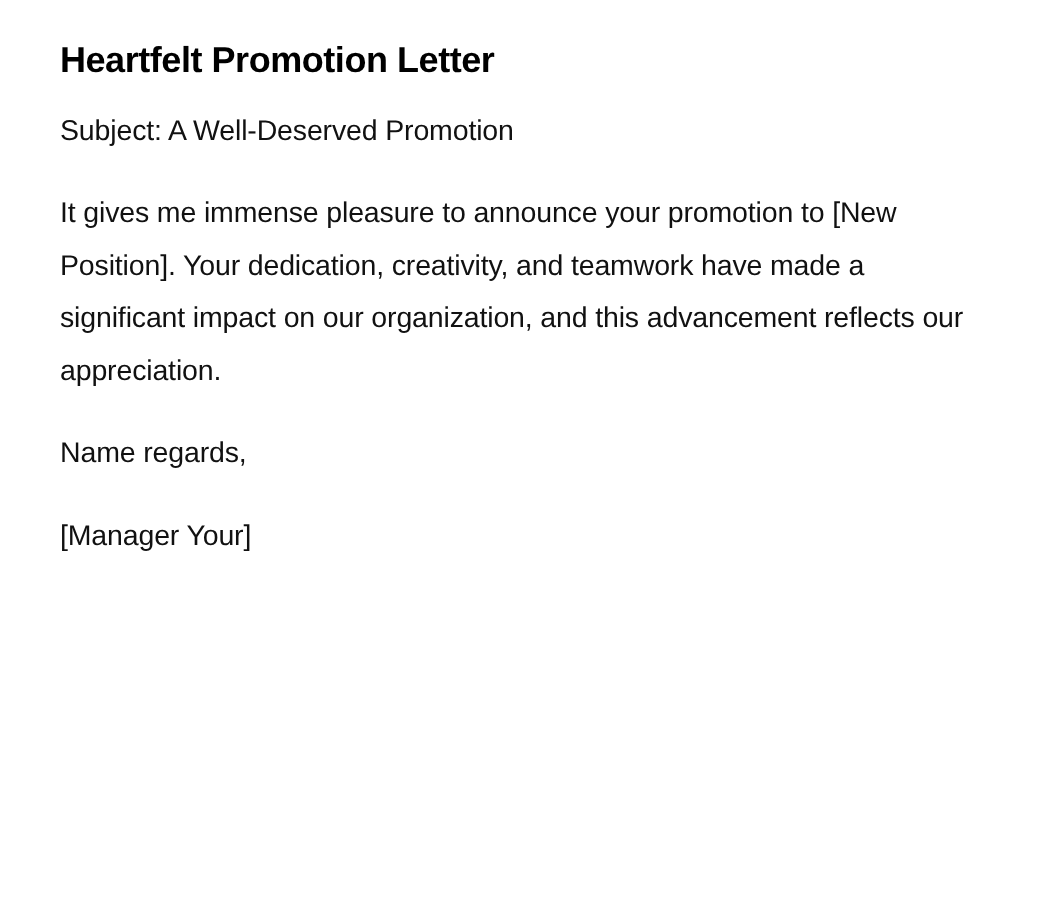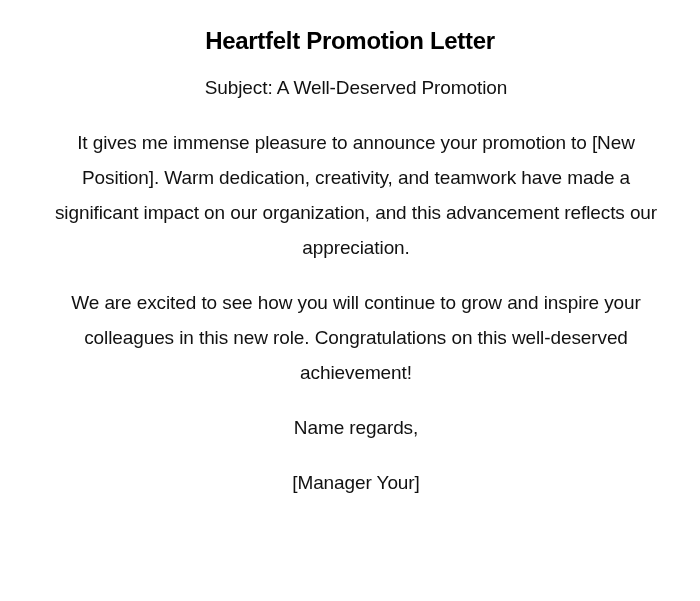--- a/index.html
+++ b/index.html
@@ -12,41 +12,39 @@
       height: 601px;
       overflow: hidden;
       font-family: "Liberation Sans", "DejaVu Sans", sans-serif;
       color: #111111;
     }
     .page {
       position: relative;
       padding: 26px 40px 0 40px;
       box-sizing: border-box;
       width: 700px;
-      text-align: center;
     }
     .title {
       font-size: 24px;
       font-weight: bold;
       letter-spacing: -0.3px;
       margin: 0 0 14px 0;
       line-height: 30px;
       color: #000000;
     }
     .para {
       font-size: 19px;
       line-height: 35px;
-      margin: 0 0 20px 12px;
+      margin: 0 0 20px 0;
       letter-spacing: -0.1px;
     }
     .subject { margin-bottom: 20px; }
   </style>
 </head>
 <body>
 
 <div class="page">
   <h1 class="title">Heartfelt Promotion Letter</h1>
   <p class="para subject">Subject: A Well-Deserved Promotion</p>
-  <p class="para">It gives me immense pleasure to announce your promotion to [New Position]. Warm dedication, creativity, and teamwork have made a significant impact on our organization, and this advancement reflects our appreciation.</p>
-  <p class="para">We are excited to see how you will continue to grow and inspire your colleagues in this new role. Congratulations on this well-deserved achievement!</p>
+  <p class="para">It gives me immense pleasure to announce your promotion to [New Position]. Your dedication, creativity, and teamwork have made a significant impact on our organization, and this advancement reflects our appreciation.</p>
   <p class="para">Name regards,</p>
   <p class="para">[Manager Your]</p>
 </div>
 
 </body></html>

